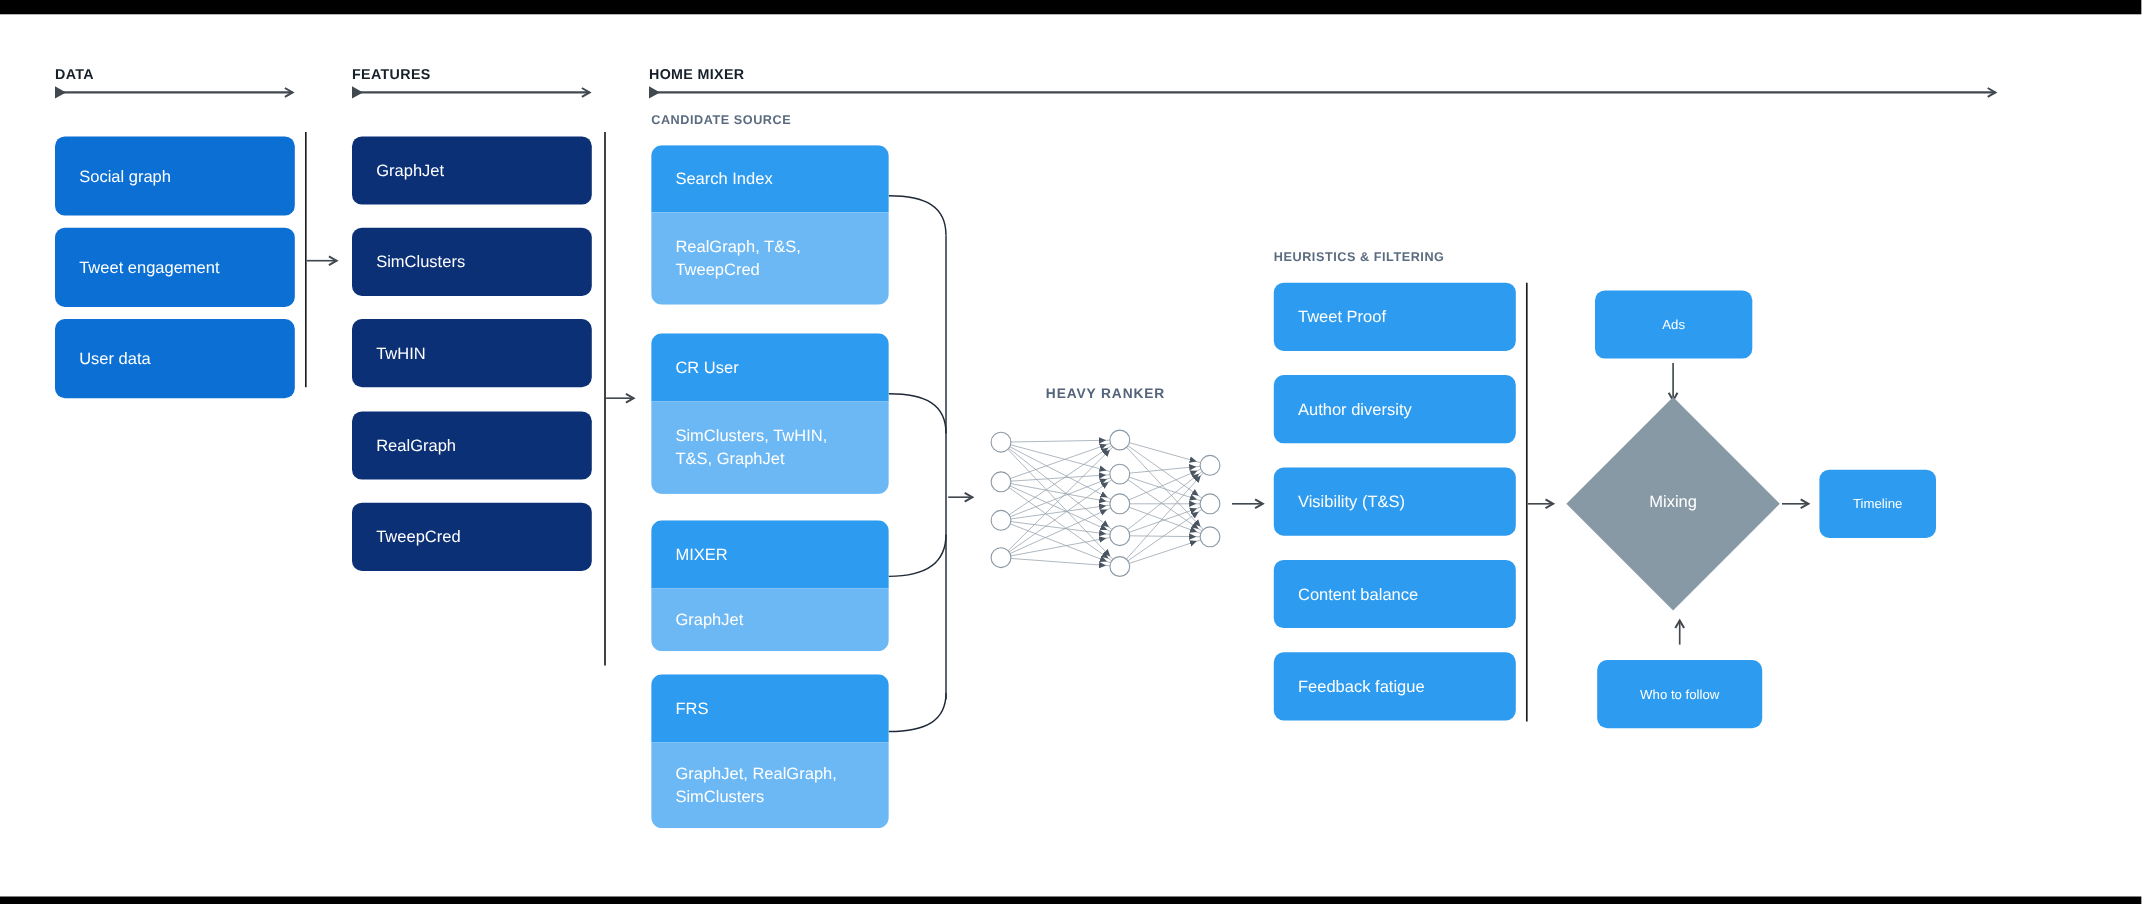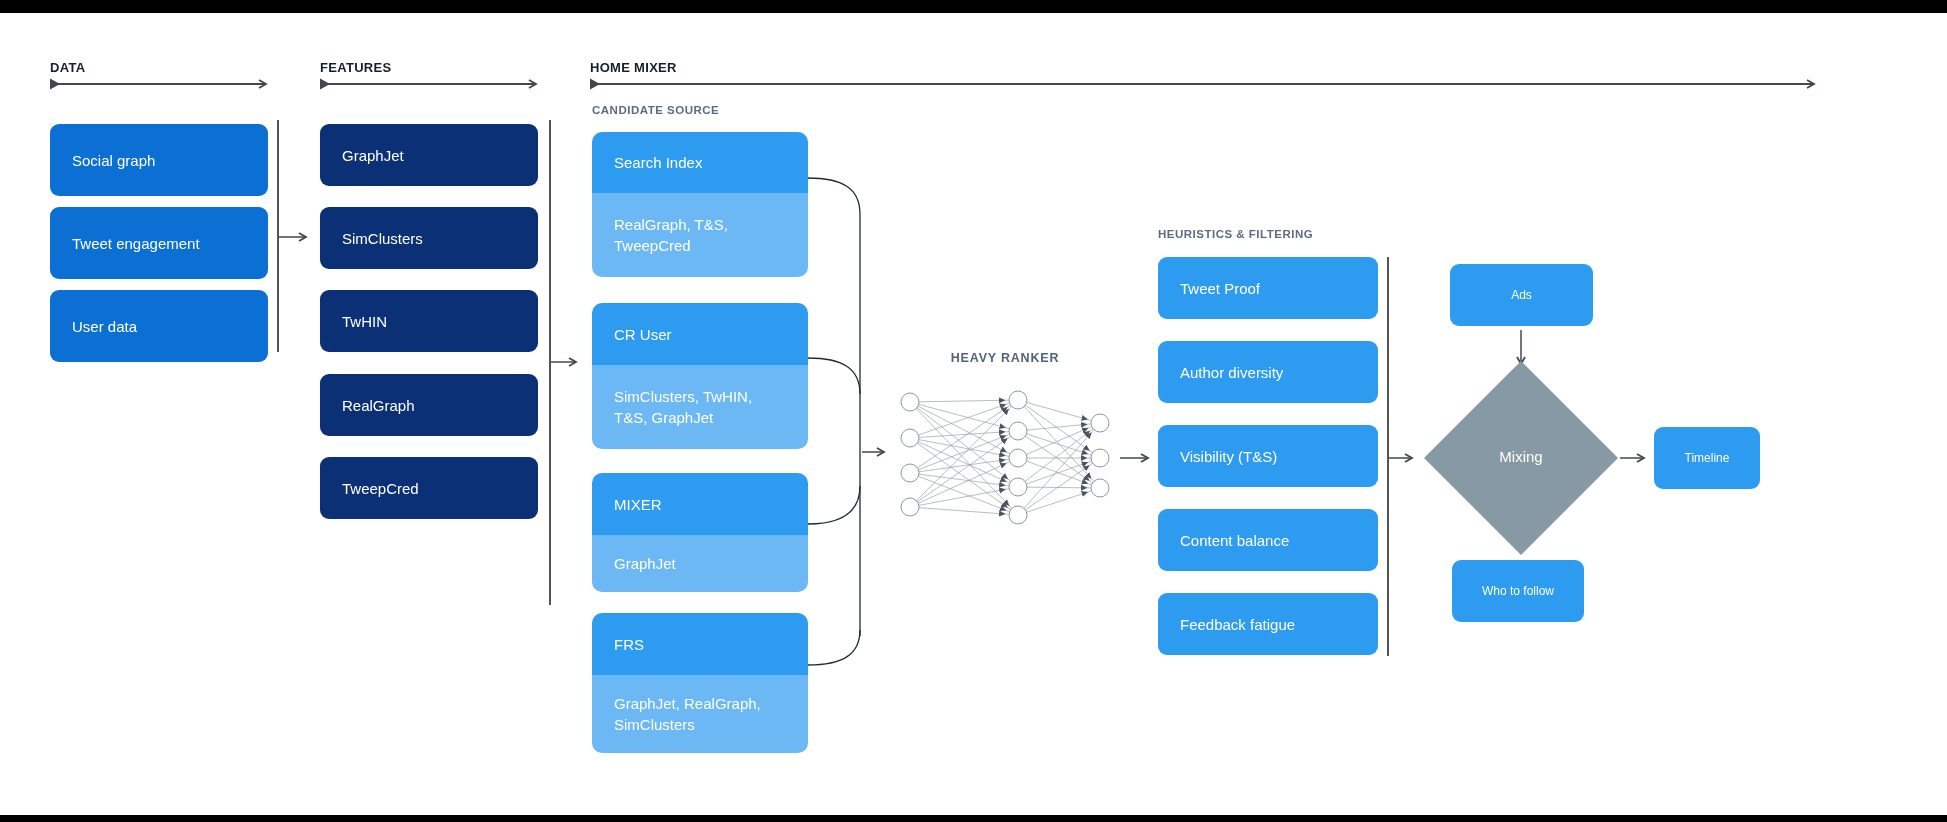--- a/index.html
+++ b/index.html
@@ -223,19 +223,19 @@
       <span>Content balance</span>
     </div>
   <div class="box b-heur" style="top:593px">
       <span>Feedback fatigue</span>
     </div>
 
   <div class="b-side" style="left:1450px;top:264px;width:143px;height:62px">
       <span>Ads</span>
     </div>
   <div class="diamond-label">Mixing</div>
-  <div class="b-side" style="left:1452px;top:560px;width:132px;height:62px">
+  <div class="b-side" style="left:1452px;top:600px;width:150px;height:62px">
       <span>Who to follow</span>
     </div>
   <div class="b-side" style="left:1654px;top:427px;width:106px;height:62px">
       <span>Timeline</span>
     </div>
 </div>
 
 </body></html>

